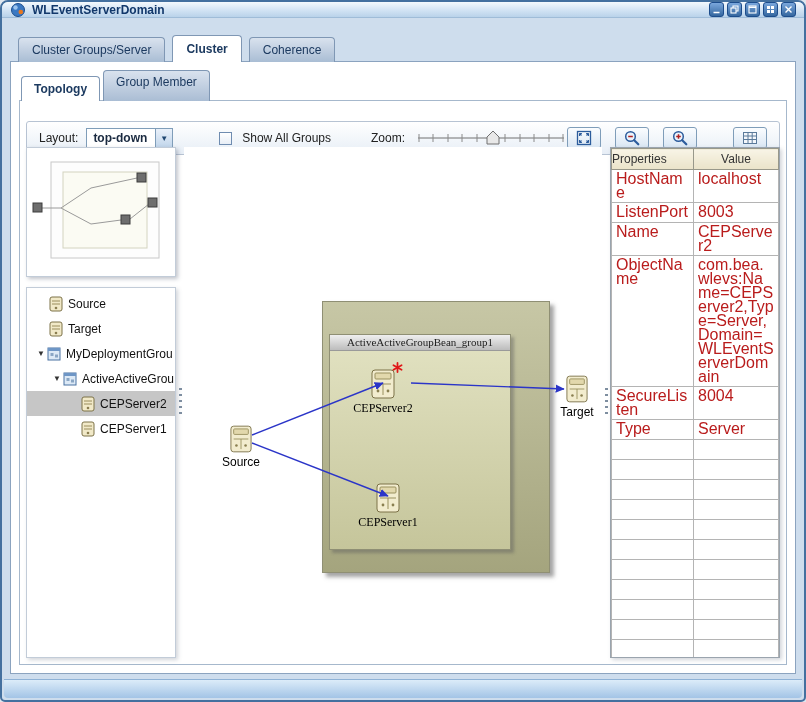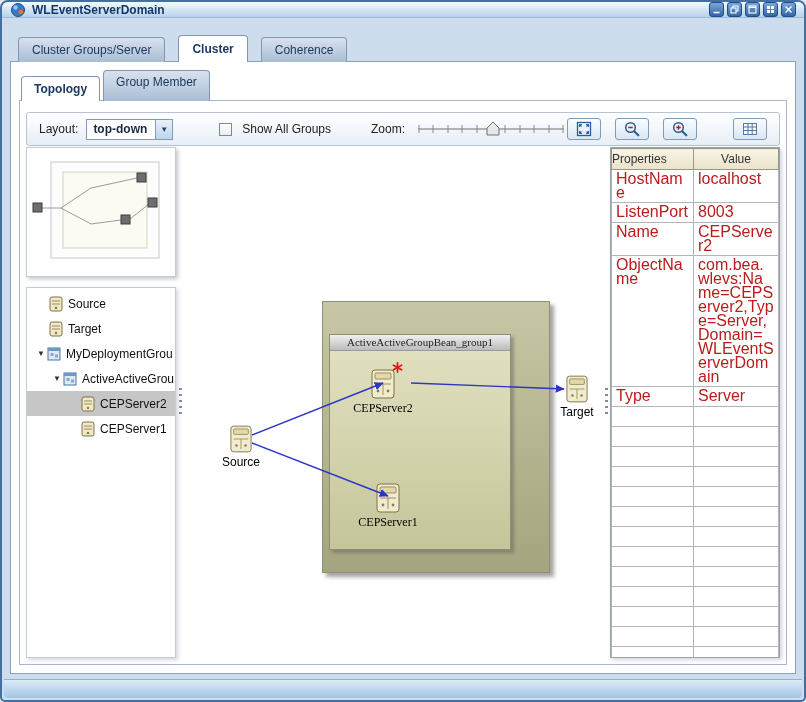--- a/index.html
+++ b/index.html
@@ -13,38 +13,38 @@
   .titlebar { position:absolute; top:0; left:0; right:0; height:16px; display:flex; align-items:center;
               gap:6px; padding:0 8px; background:linear-gradient(#f4f9fd,#cfe1f3 60%,#b9d2ea);
               border-bottom:1px solid #9fbcd8; }
   .title { font-weight:bold; color:#12386b; font-size:12px; }
   .win-buttons { margin-left:auto; display:flex; gap:3px; }
   .winbtn { width:15px; height:15px; border:1px solid #1d4d8c; border-radius:3px;
             background:linear-gradient(#7aa7dc,#35679f); padding:0; display:flex;
             align-items:center; justify-content:center; cursor:pointer; }
 
   
-  .tabs { position:absolute; top:33px; left:16px; display:flex; gap:13px; z-index:5; align-items:flex-end; height:27px; }
+  .tabs { position:absolute; top:33px; left:16px; display:flex; gap:7px; z-index:5; align-items:flex-end; height:27px; }
   .tab { padding:0 13px; height:25px; line-height:24px; background:linear-gradient(#d9e2ee,#a9bdd4);
          border:1px solid #7f97b4; border-bottom:none; border-radius:4px 4px 0 0;
          color:#1c3a60; cursor:pointer; white-space:nowrap; }
   .tab.active { height:27px; line-height:27px; background:#fff; font-weight:bold; }
 
   .content { position:absolute; top:59px; left:8px; right:8px; bottom:26px; background:#fff; border:1px solid #8ba3bf; }
 
   
   .subtabs { position:absolute; top:14px; left:10px; display:flex; gap:3px; z-index:4; align-items:flex-end; height:25px; }
   .subtab { padding:0 12px; height:31px; line-height:22px; background:linear-gradient(#d9e2ee,#aabdd4);
             border:1px solid #7f97b4; border-bottom:none; border-radius:4px 4px 0 0; color:#1c3a60; cursor:pointer; }
   .subtab.active { height:25px; line-height:25px; background:#fff; font-weight:bold; }
 
   .inner-panel { position:absolute; top:38px; left:8px; right:8px; bottom:8px; border:1px solid #a6b8cc; background:#fff; }
 
   
-  .toolbar { position:absolute; top:11px; left:6px; right:6px; height:34px; border:1px solid #b7c3d3; border-radius:3px;
+  .toolbar { position:absolute; top:20px; left:6px; right:6px; height:34px; border:1px solid #b7c3d3; border-radius:3px;
              background:linear-gradient(#ffffff,#e7eef6); display:flex; align-items:center; padding:0 12px; }
   .lbl { color:#222; white-space:nowrap; }
   .combo { margin-left:8px; width:118px; height:21px; border:1px solid #7f9db9; background:#fff;
            display:flex; align-items:stretch; cursor:pointer; }
   .combo-text { flex:1; padding:2px 6px; font-weight:bold; color:#1a2a40; overflow:hidden; white-space:nowrap; }
   .combo-arrow { width:17px; display:flex; align-items:center; justify-content:center; font-size:8px; color:#1f4670;
                  background:linear-gradient(#eaf1fa,#bfd4ea); border-left:1px solid #7f9db9; }
   .checkbox { margin-left:46px; width:13px; height:13px; border:1px solid #6f8cb0;
               background:linear-gradient(#ffffff,#e8eef6); cursor:pointer; flex:none; }
   .cb-label { margin-left:10px; }
@@ -444,20 +444,24 @@
                 </tr>
                 <tr>
                   <td>Name</td>
                   <td>CEPServer2</td>
                 </tr>
                 <tr>
                   <td>ObjectName</td>
                   <td>com.bea.wlevs:Name=CEPServer2,Type=Server,Domain=WLEventServerDomain</td>
                 </tr>
                 <tr>
+                  <td>SecureListen</td>
+                  <td>8004</td>
+                </tr>
+                <tr>
                   <td>Type</td>
                   <td>Server</td>
                 </tr>
                 <tr>
                   <td></td>
                   <td></td>
                 </tr>
                 <tr>
                   <td></td>
                   <td></td>

